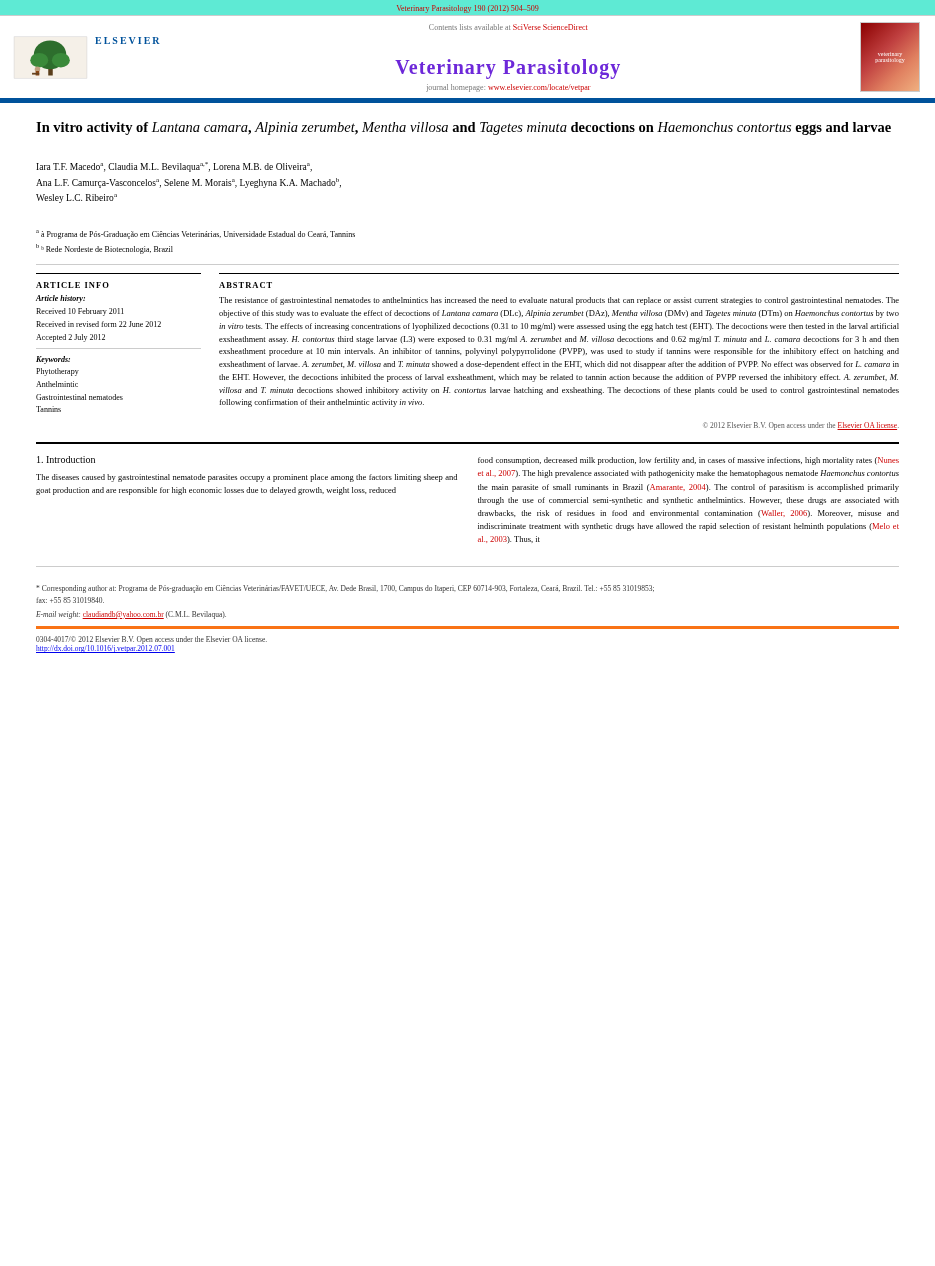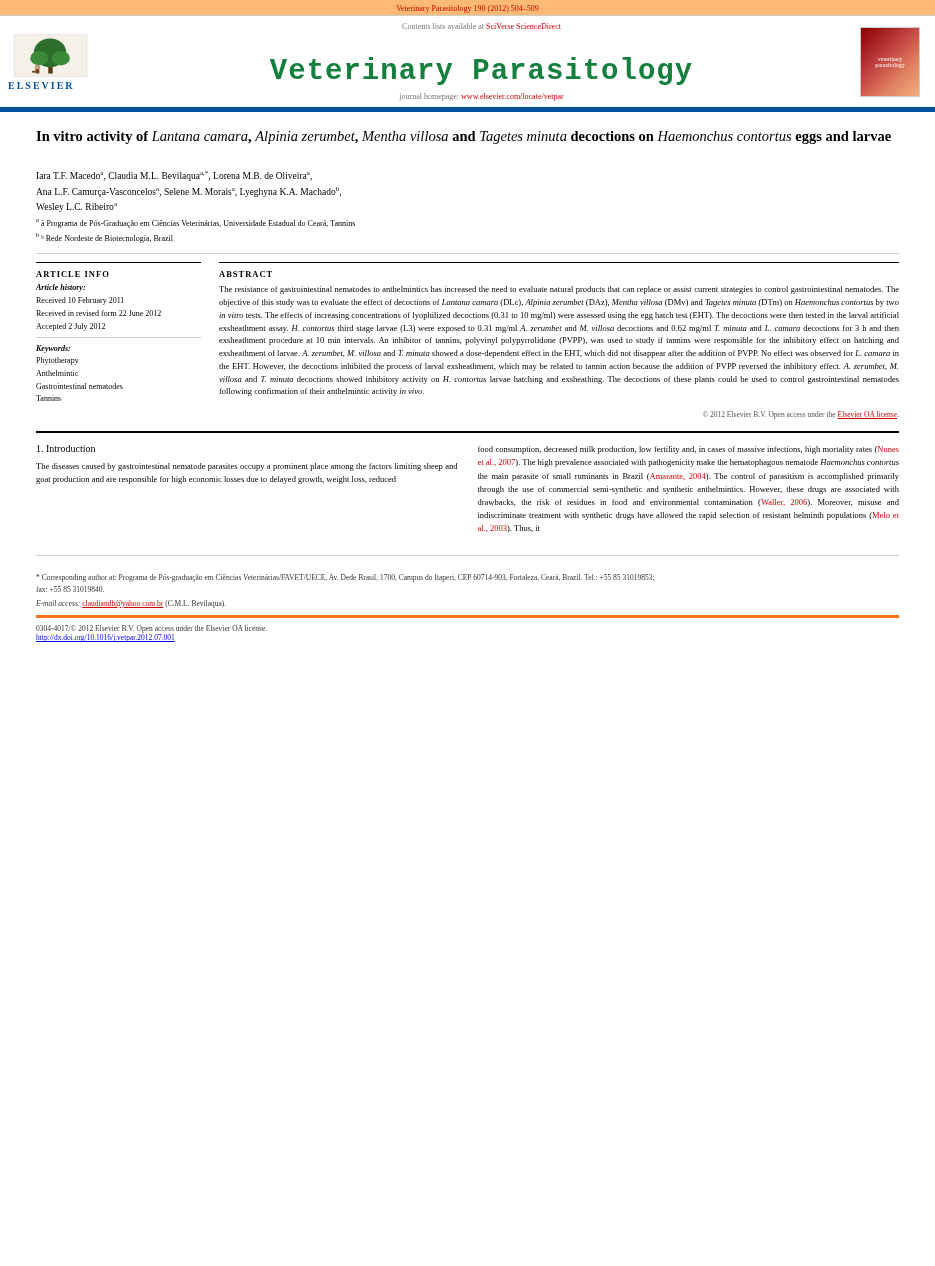--- a/index.html
+++ b/index.html
@@ -7,21 +7,21 @@
       background: #fff;
       font-family: 'Times New Roman', Times, serif;
       font-size: 9.5px;
       color: #000;
       width: 935px;
       min-height: 1266px;
     }
 
     
     .journal-bar {
-      background: #fdba74;
+      background: #5eead4;
       text-align: center;
       font-size: 8px;
       color: #c00;
       padding: 4px 0 2px;
       border-bottom: 1px solid #ccc;
     }
 
     
     .header {
       display: flex;
@@ -43,23 +43,23 @@
       align-items: center;
       justify-content: center;
     }
     .sciverse-link {
       font-size: 8px;
       color: #777;
       margin-bottom: 20px;
     }
     .sciverse-link a { color: #c00; text-decoration: none; }
     .journal-title {
-      font-size: 29px;
-      color: #15803d;
-      font-family: Liberation Mono, monospace;
+      font-size: 20px;
+      color: #6d28d9;
+      font-family: Liberation Serif, serif;
       font-weight: bold;
       letter-spacing: 1px;
       margin: 4px 0;
     }
     .journal-homepage {
       font-size: 8px;
       color: #777;
     }
     .journal-homepage a { color: #c00; text-decoration: none; }
     .header-right {
@@ -112,21 +112,21 @@
     .article-title span.normal {
       font-style: normal;
       font-weight: bold;
     }
     .article-title span.italic {
       font-style: italic;
     }
 
     .authors {
       font-size: 9.5px;
-      margin-bottom: 0;
+      margin-bottom: 20px;
       line-height: 1.5;
     }
     .authors sup {
       font-size: 7px;
     }
 
     .affiliations {
       font-size: 8px;
       margin-bottom: 8px;
       line-height: 1.6;
@@ -259,21 +259,21 @@
       color: #333;
     }
     .doi-line {
       font-size: 7.5px;
       color: #c00;
     }
 
     
     .elsevier-logo-box {
       display: flex;
-      flex-direction: column;
+      flex-direction: row;
       align-items: flex-start;
       gap: 2px;
     }
     .elsevier-tree {
       width: 85px;
       height: 45px;
     }
     .elsevier-text {
       font-size: 10px;
       font-weight: bold;
@@ -404,21 +404,21 @@
     </div>
 
   </div>
 
   <div class="footer-area">
     <div class="footnote">
       * Corresponding author at: Programa de Pós-graduação em Ciências Veterinárias/FAVET/UECE, Av. Dede Brasil, 1700, Campus do Itaperi, CEP 60714-903, Fortaleza, Ceará, Brazil. Tel.: +55 85 31019853;<br>
       fax: +55 85 31019840.
     </div>
     <div class="footnote">
-      <i>E-mail access:</i> <a href="#">claudiandb@yahoo.com.br</a> (C.M.L. Bevilaqua).
+      <i>E-mail weight:</i> <a href="#">claudiandb@yahoo.com.br</a> (C.M.L. Bevilaqua).
     </div>
   </div>
 
   <div class="bottom-bar">
     <div>
       <div class="issn-line">
         <span>0304-4017/© 2012 Elsevier B.V. Open access under the Elsevier OA license.</span>
       </div>
       <div class="doi-line">
         <a href="#">http://dx.doi.org/10.1016/j.vetpar.2012.07.001</a>

